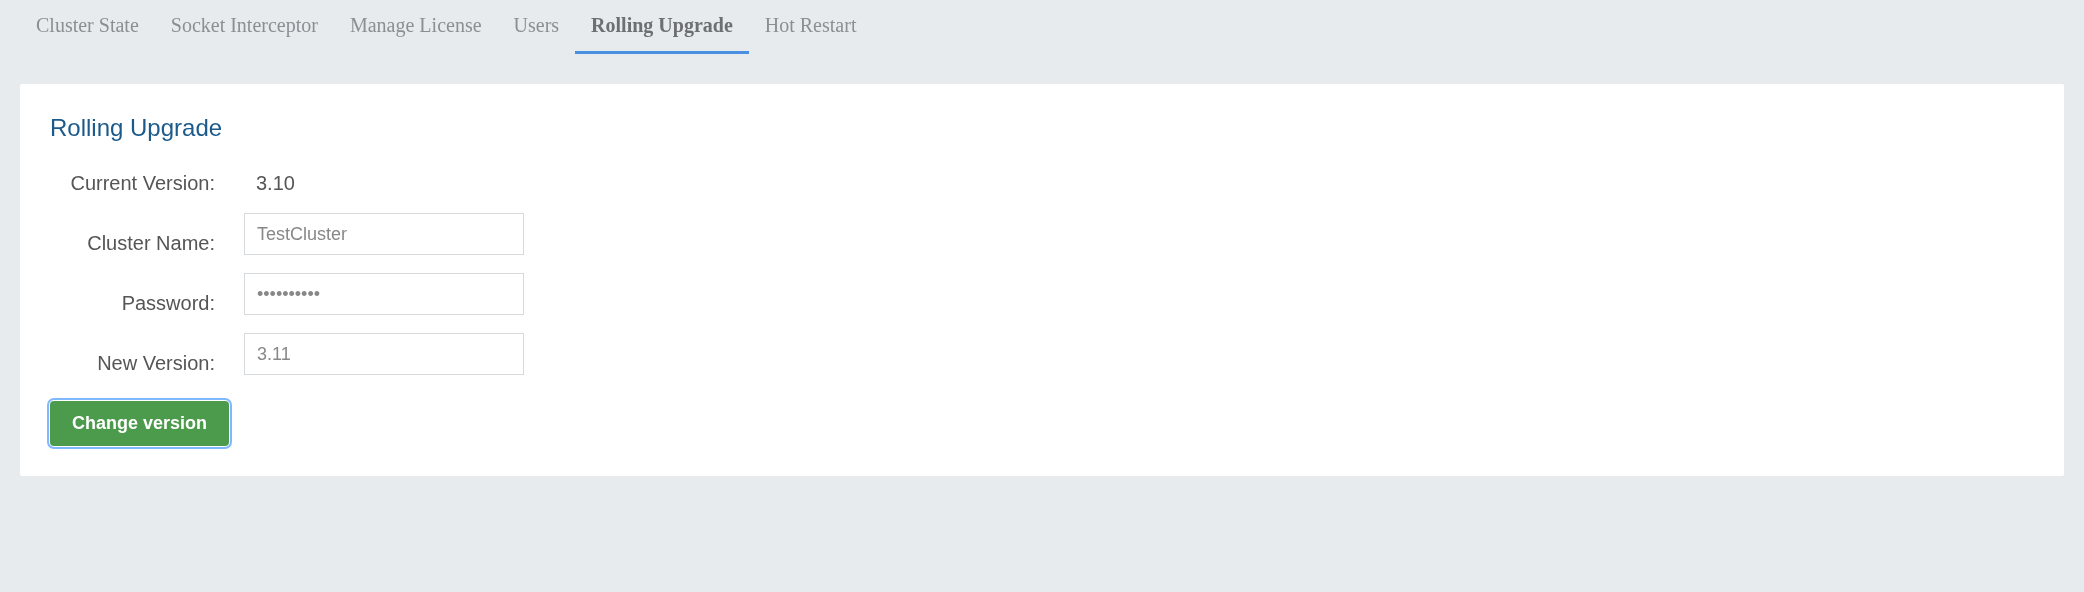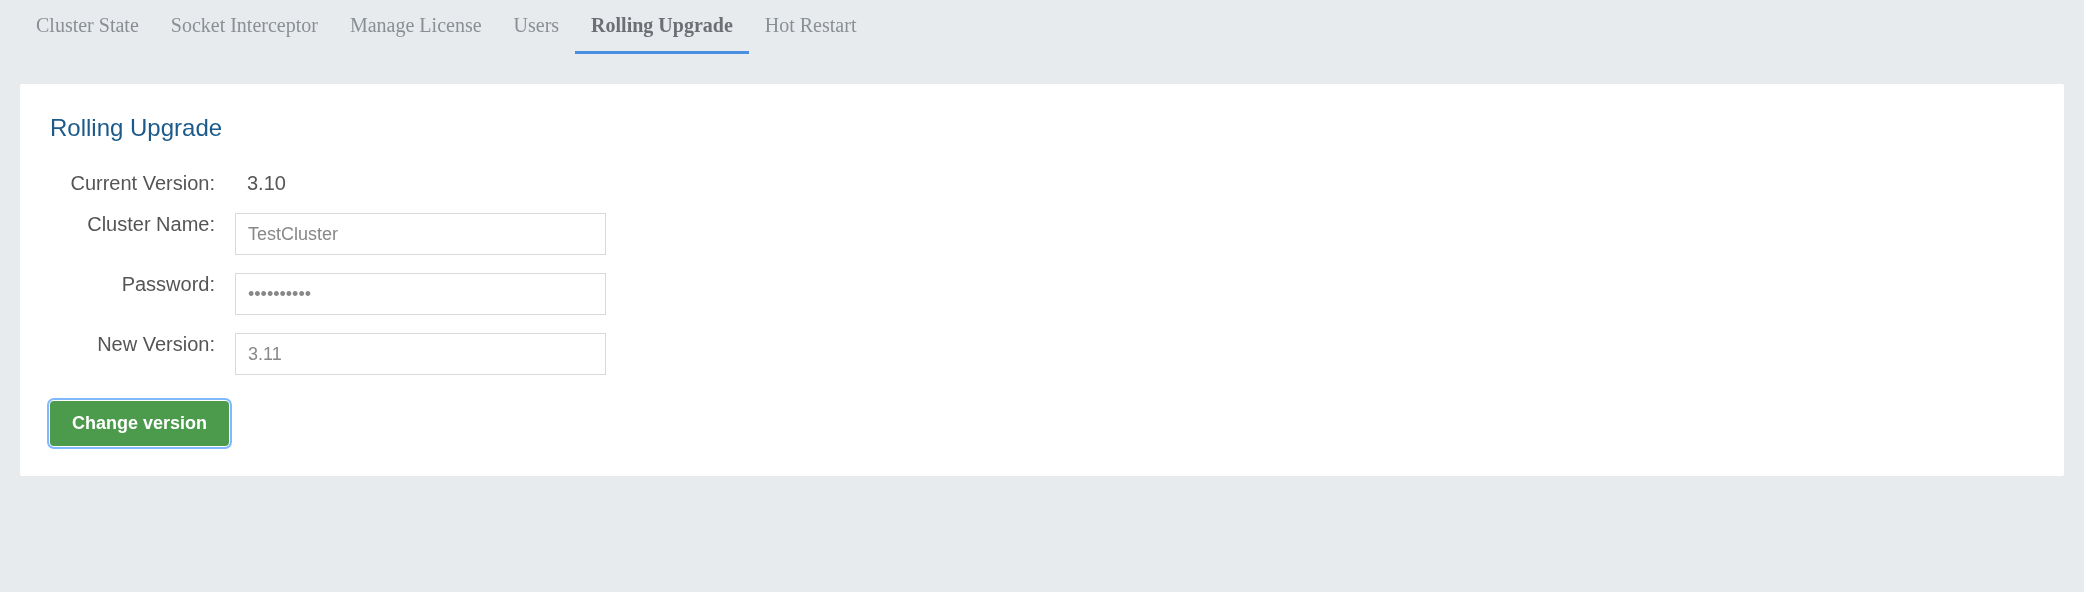--- a/index.html
+++ b/index.html
@@ -39,37 +39,38 @@
     }
     .panel-title {
       color: #1b5a8a;
       font-size: 24px;
       font-weight: 400;
       margin-bottom: 30px;
       margin-left: 10px;
     }
     .form-row {
       display: flex;
-      align-items: flex-start;
+      align-items: flex-end;
       margin-bottom: 18px;
+      gap: 9px;
     }
     .form-label {
       width: 195px;
       text-align: right;
       color: #555;
       font-size: 20px;
       padding-right: 20px;
     }
     .form-value {
       color: #555;
       font-size: 20px;
       padding-left: 12px;
     }
     .form-input {
-      width: 371px;
+      width: 280px;
       height: 42px;
       border: 1px solid #d7dadd;
       padding: 8px 12px;
       font-size: 18px;
       color: #888;
       background: #fff;
       outline: none;
     }
     .form-input::placeholder {
       color: #a0a4a8;

